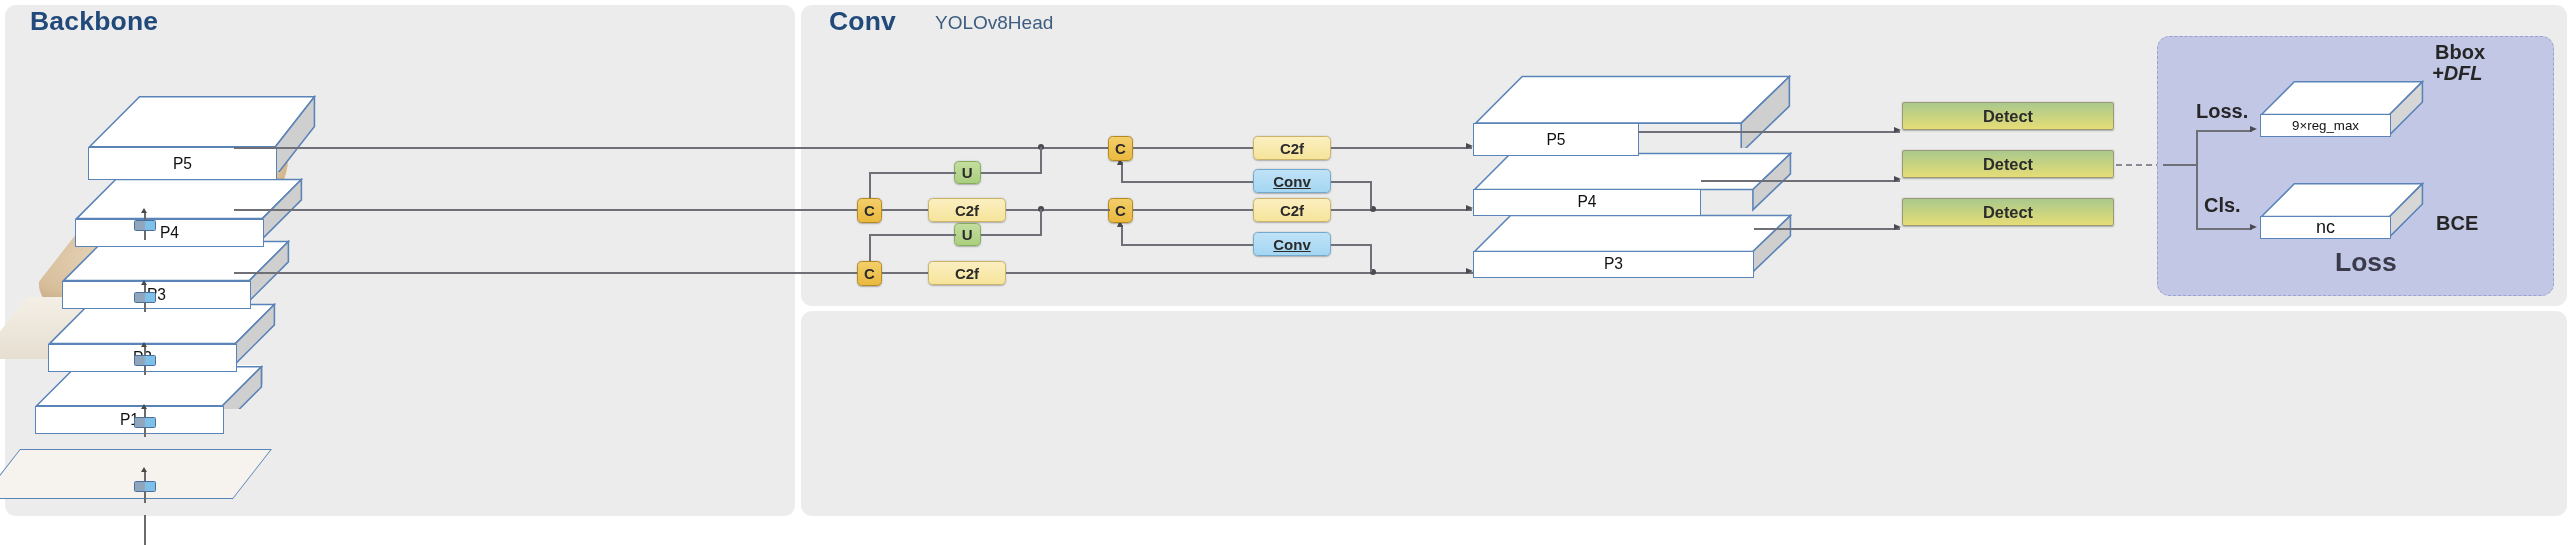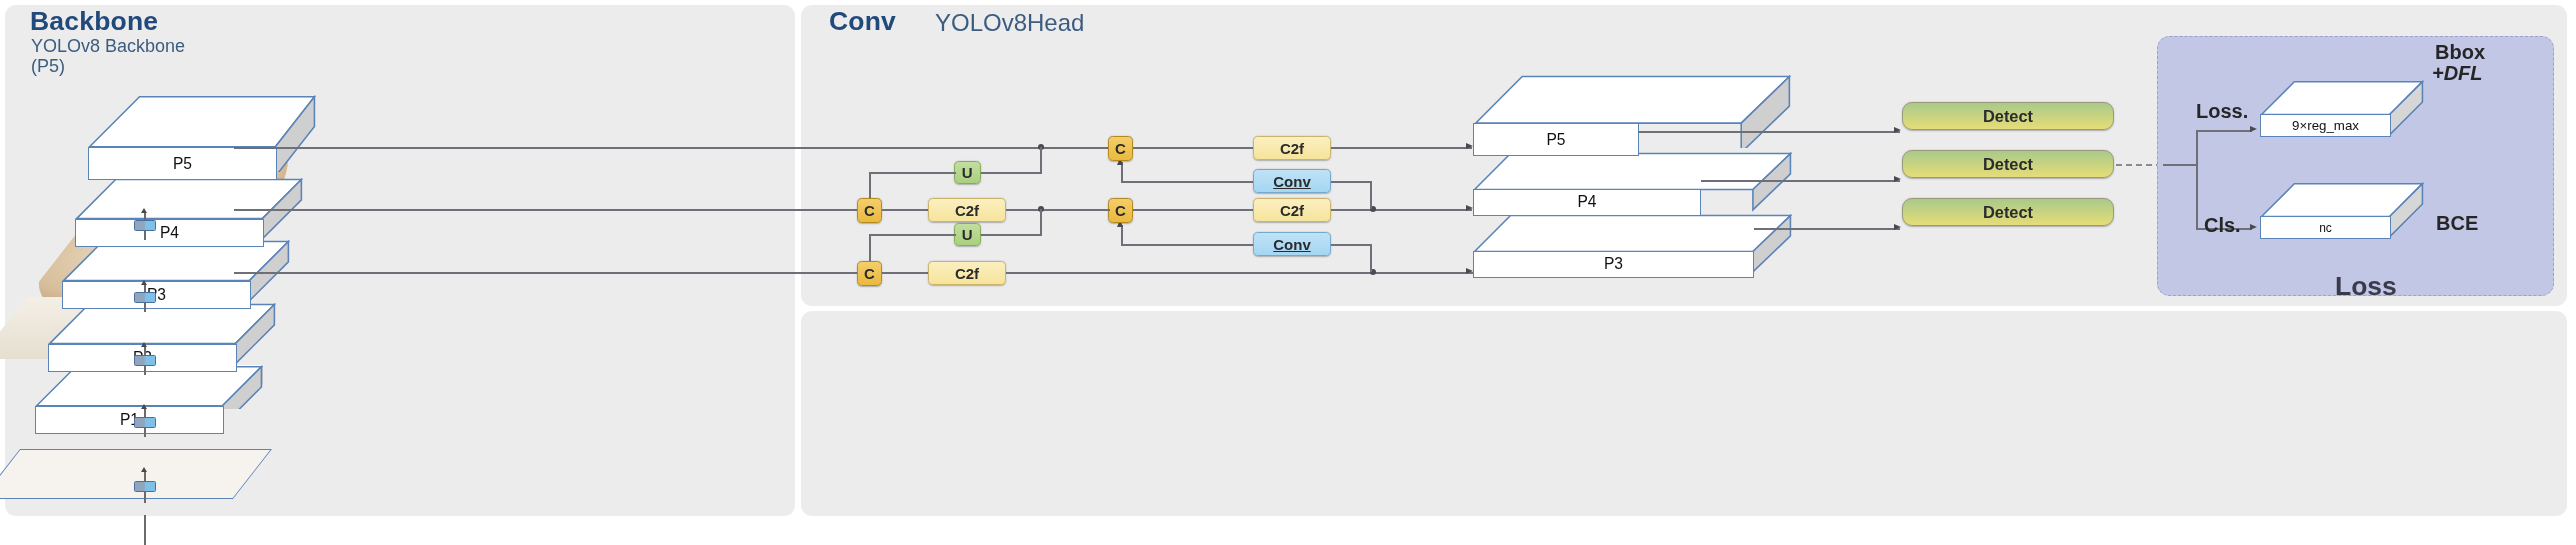--- a/index.html
+++ b/index.html
@@ -11,21 +11,21 @@
   #backbone-panel{left:4.7px;top:4.7px;width:790px;height:511px;}
   #head-panel{left:801px;top:4.7px;width:1766px;height:301px;}
   #head-panel-lower{left:801px;top:311px;width:1766px;height:205px;background:#ececec;border-radius:11px;}
 
   
   .title-big{position:absolute;font-weight:bold;color:#214a7b;letter-spacing:0.2px;}
   #backbone-title{left:30px;top:6.2px;font-size:26.5px;}
   #head-title{left:829px;top:6.2px;font-size:26.5px;}
   .subtitle{position:absolute;color:#3d5d80;font-size:18px;line-height:19.5px;}
   #backbone-sub{left:31px;top:37px;width:187px;}
-  #head-sub{left:935px;top:12.5px;font-size:24px;}
+  #head-sub{left:935px;top:12.5px;font-size:19px;}
 
   
   .slab{position:absolute;}
   .slab .front{position:absolute;left:0;top:0;background:#ffffff;border:1.6px solid #5a83b8;box-sizing:border-box;}
   .slab .lbl{position:absolute;left:0;top:0;width:100%;height:100%;
              display:flex;align-items:center;justify-content:center;
              font-size:15.6px;color:#111;}
   .slab .topface{position:absolute;background:#ffffff;}
   .slab .sideface{position:absolute;background:#cfcfcf;}
 
@@ -46,48 +46,47 @@
   
   .nblock{position:absolute;box-sizing:border-box;border-radius:4.7px;
           display:flex;align-items:center;justify-content:center;
           font-size:15px;font-weight:bold;color:#2b2b2b;
           box-shadow:0 0.8px 1.6px rgba(0,0,0,.28);}
   .b-c   {background:linear-gradient(to bottom,#f3ce6a,#eab93f);border:0.8px solid #b48a1e;}
   .b-c2f {background:linear-gradient(to bottom,#fbefc0,#f6e49b);border:0.8px solid #cbb469;}
   .b-u   {background:linear-gradient(to bottom,#c3dd9e,#aacf7f);border:0.8px solid #86ad5c;}
   .b-conv{background:linear-gradient(to bottom,#bfe2f7,#a4d6f2);border:0.8px solid #72a9cc;text-decoration:underline;}
   .b-detect{background:linear-gradient(to bottom,#a9c98b,#e6dd77);border:0.8px solid #9a9a78;
-            border-radius:10px;font-size:16.4px;}
+            border-radius:2px;font-size:16.4px;}
 
   .wire{position:absolute;background:#6f6f77;}
   .wh{height:1.6px;}
   .wv{width:1.6px;}
   .dot{position:absolute;width:6.2px;height:6.2px;border-radius:50%;background:#4a4a52;}
   .ar-r{position:absolute;width:0;height:0;border-top:3.9px solid transparent;
         border-bottom:3.9px solid transparent;border-left:7px solid #4a4a52;}
   .ar-d{position:absolute;width:0;height:0;border-left:3.9px solid transparent;
         border-right:3.9px solid transparent;border-top:7px solid #4a4a52;}
   .ar-u{position:absolute;width:0;height:0;border-left:3.9px solid transparent;
         border-right:3.9px solid transparent;border-bottom:7px solid #4a4a52;}
 
   
   #loss-box{position:absolute;left:2157px;top:36px;width:395px;height:258px;
             background:#c3c7e6;border:1.6px dashed #9aa0cf;border-radius:12.5px;}
   .loss-text{position:absolute;font-weight:bold;color:#262626;}
-  #loss-title{position:absolute;left:2335px;top:247px;font-size:26.5px;font-weight:bold;color:#3a3a4a;margin-top:24px;}
+  #loss-title{position:absolute;left:2335px;top:247px;font-size:26.5px;font-weight:bold;color:#3a3a4a;}
 </style>
 </head>
 <body>
 
 <div id="stage">
 
   <div class="panel" id="backbone-panel"></div>
 
   <div class="title-big" id="backbone-title">Backbone</div>
-  <div class="subtitle" id="backbone-sub">YOLOv8 Backbone (P5)</div>
 
   <div id="input-plane"></div>
   <div id="cat-wrap">
     <div class="cat-body" style="left:-7.8px;top:62px;width:180px;height:117px;background:radial-gradient(ellipse at 35% 45%,#e8d7bd 0%,#d8bf9c 45%,#b08c5e 80%,#8d6a3f 100%);"></div>
     <div class="cat-body" style="left:47px;top:0px;width:125px;height:156px;background:radial-gradient(ellipse at 55% 40%,#f0e2cc 0%,#dcc3a0 40%,#c49a63 75%,#8a6233 100%);"></div>
     <div class="cat-body" style="left:75px;top:45px;width:36px;height:26.5px;background:radial-gradient(circle at 50% 50%,#3a4a4a 0%,#5e6f6b 42%,#243130 70%,#15201f 100%);border-radius:50%;"></div>
     <div class="cat-body" style="left:86px;top:52px;width:12.5px;height:15px;background:#101a1a;border-radius:50%;"></div>
     <div class="cat-body" style="left:-15.6px;top:160px;width:203px;height:62px;background:linear-gradient(to bottom,#f4efe6,#e6ded0);border-radius:4.7px;"></div>
   </div>
 
@@ -296,42 +295,42 @@
   <div id="loss-box"></div>
 
   <div class="wire wh" style="left:2163px;top:164px;width:33px;"></div>
   <div class="wire wv" style="left:2196px;top:130px;height:100px;"></div>
   <div class="wire wh" style="left:2196px;top:130px;width:56px;"></div>
   <div class="ar-r" style="left:2250px;top:126px;"></div>
   <div class="wire wh" style="left:2196px;top:228px;width:56px;"></div>
   <div class="ar-r" style="left:2250px;top:224px;"></div>
 
   <div class="loss-text" style="left:2196px;top:100px;font-size:20px;">Loss.</div>
-  <div class="loss-text" style="left:2204px;top:214px;font-size:20px;">Cls.</div>
+  <div class="loss-text" style="left:2204px;top:194px;font-size:20px;">Cls.</div>
 
   <div class="slab" style="left:2260px;top:114px;">
     <div style="position:absolute;left:0;top:-34px;width:164px;height:56px;">
       <svg width="164" height="58" style="position:absolute;left:0;top:0;" viewBox="0 0 210 74">
         <polygon points="44,2 208,2 166,44 2,44" fill="#ffffff" stroke="#5a83b8" stroke-width="2"></polygon>
         <polygon points="208,2 208,28 166,70 166,44" fill="#d6d6d6" stroke="#5a83b8" stroke-width="2"></polygon>
       </svg>
     </div>
     <div class="front" style="left:0px;top:0px;width:131px;height:23.4px;"></div>
     <div class="lbl" style="width:131px;height:23.4px;font-size:13.3px;">9×reg_max</div>
   </div>
 
   <div class="slab" style="left:2260px;top:216px;">
     <div style="position:absolute;left:0;top:-34px;width:164px;height:56px;">
       <svg width="164" height="58" style="position:absolute;left:0;top:0;" viewBox="0 0 210 74">
         <polygon points="44,2 208,2 166,44 2,44" fill="#ffffff" stroke="#5a83b8" stroke-width="2"></polygon>
         <polygon points="208,2 208,28 166,70 166,44" fill="#d6d6d6" stroke="#5a83b8" stroke-width="2"></polygon>
       </svg>
     </div>
     <div class="front" style="left:0px;top:0px;width:131px;height:23.4px;"></div>
-    <div class="lbl" style="width:131px;height:23.4px;font-size:12px;">nc</div>
+    <div class="lbl" style="width:131px;height:23.4px;font-size:18px;">nc</div>
   </div>
 
   <div class="loss-text" style="left:2435px;top:41px;font-size:20px;">Bbox</div>
   <div class="loss-text" style="left:2432px;top:62px;font-size:20px;font-style:italic;">+DFL</div>
   <div class="loss-text" style="left:2436px;top:212px;font-size:20px;">BCE</div>
 
   <div id="loss-title">Loss</div>
 
 </div>
 

